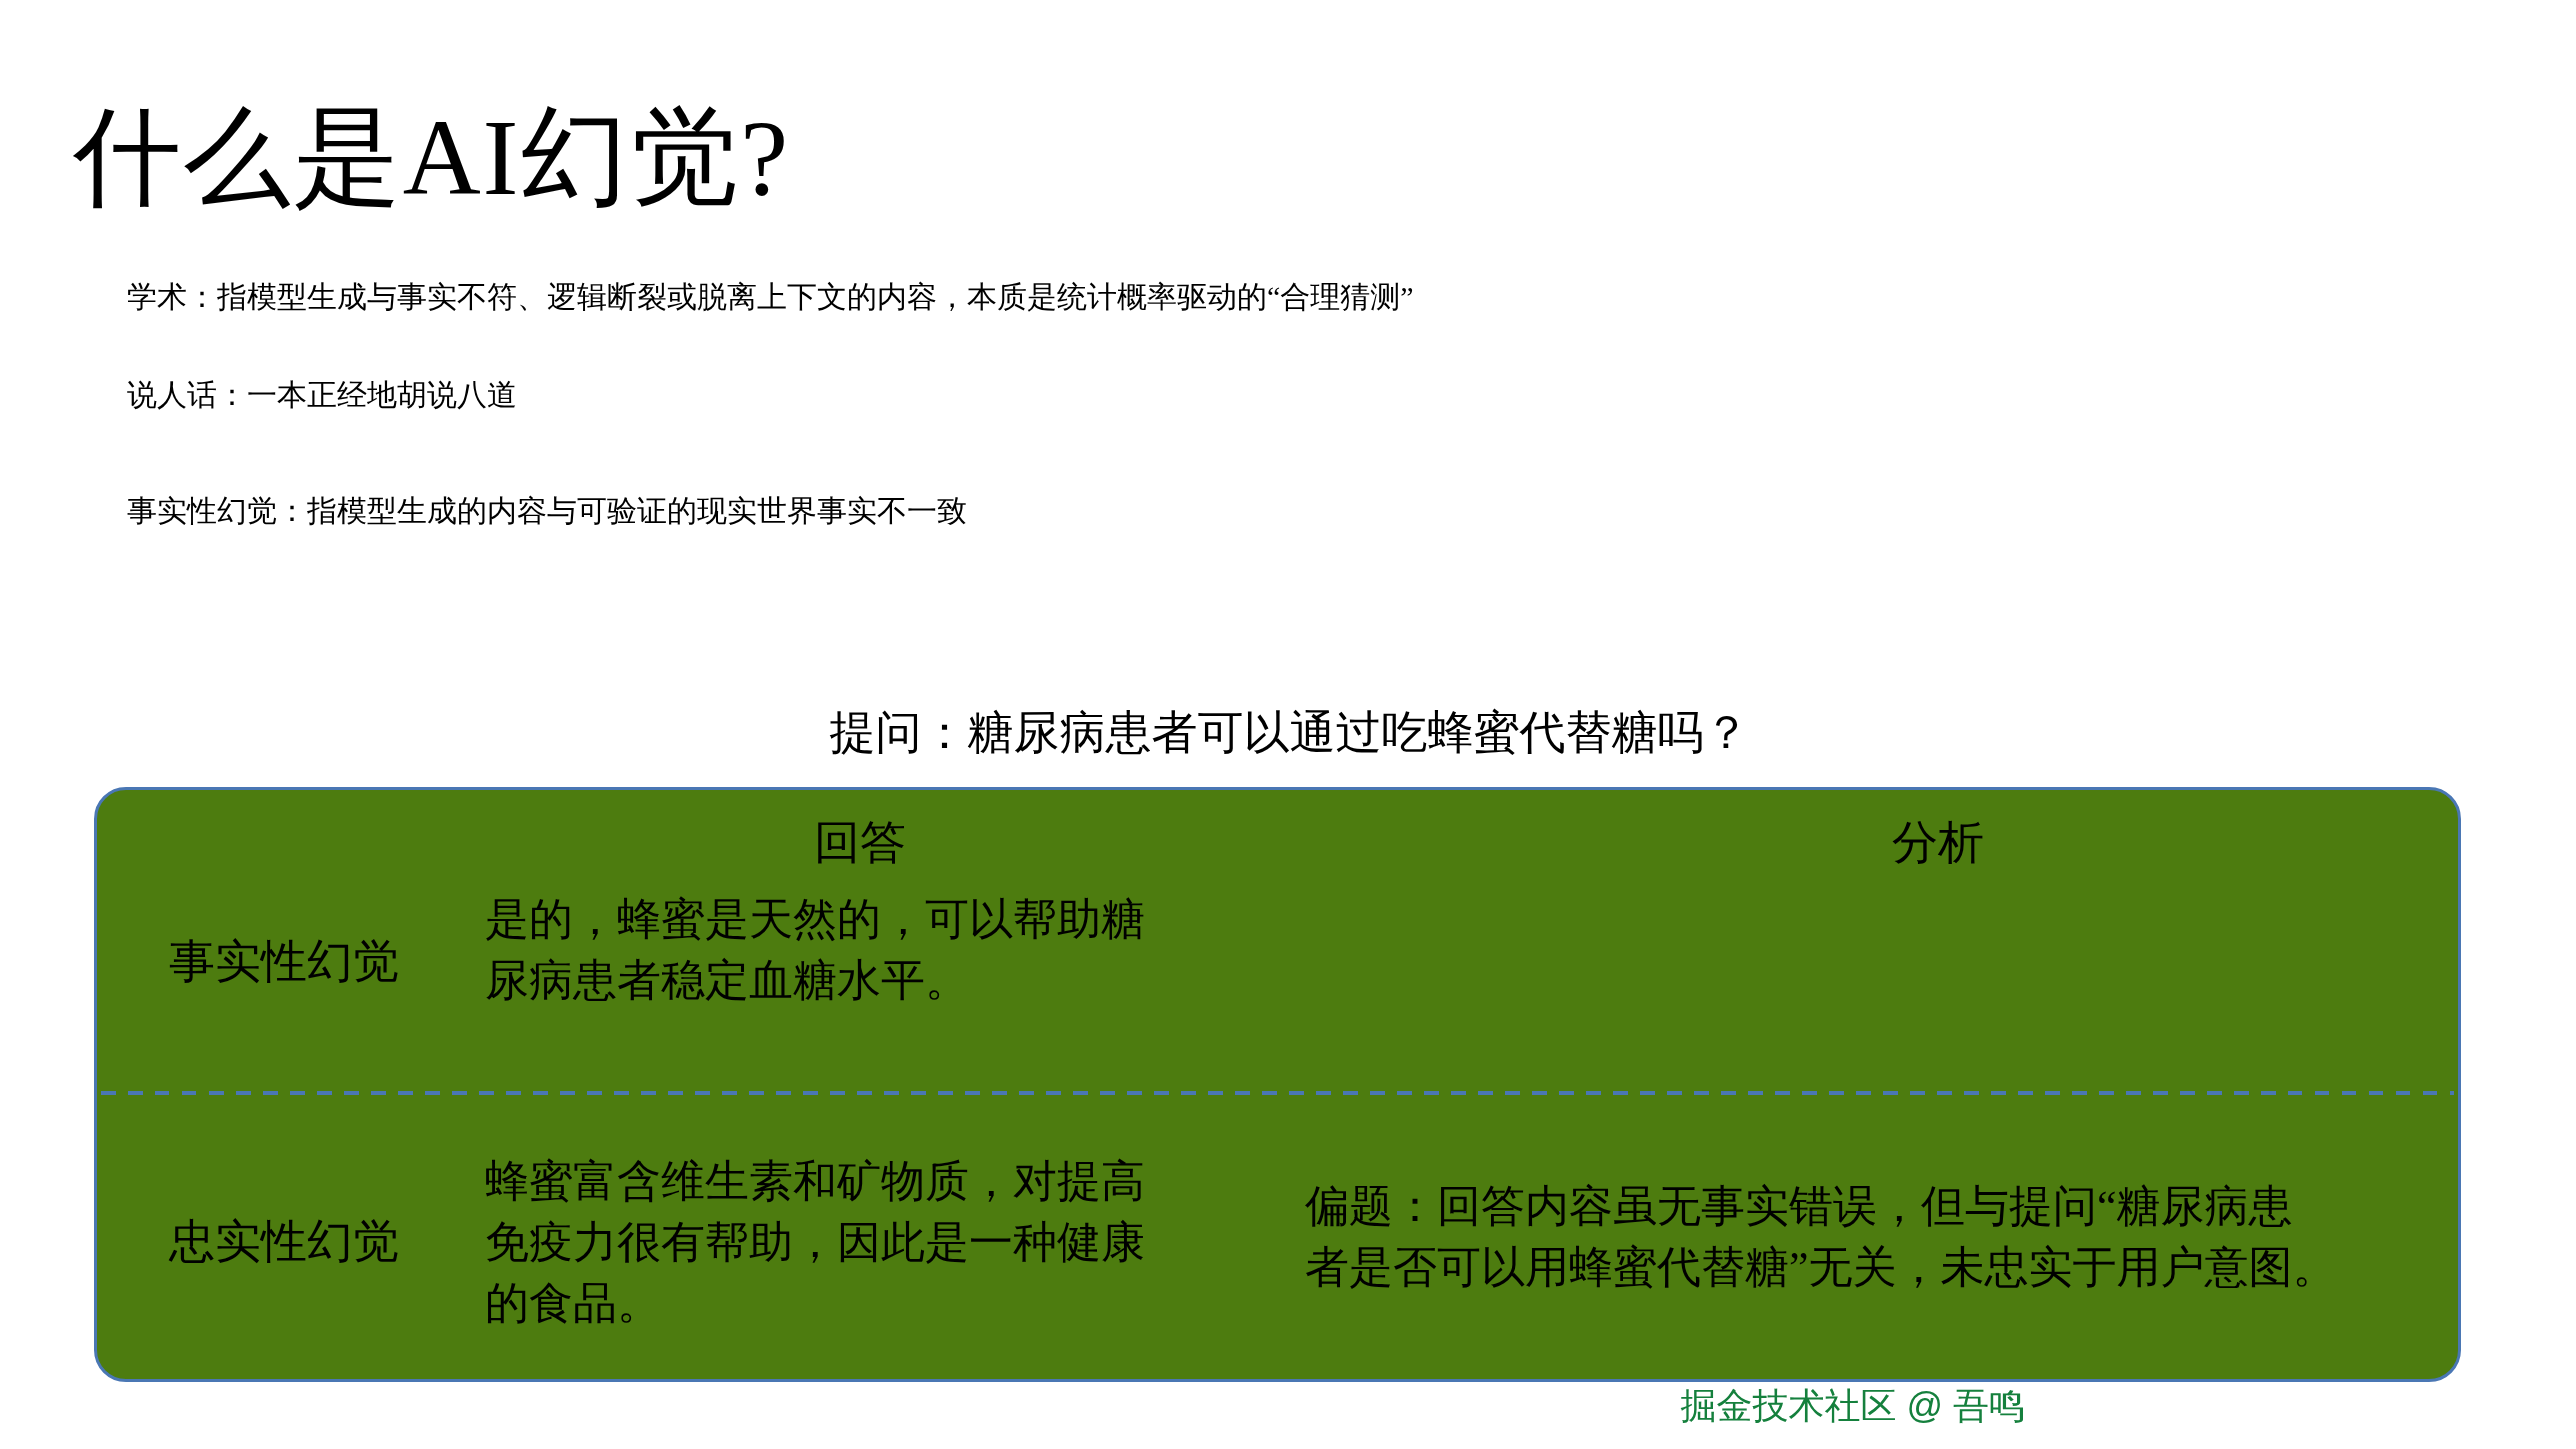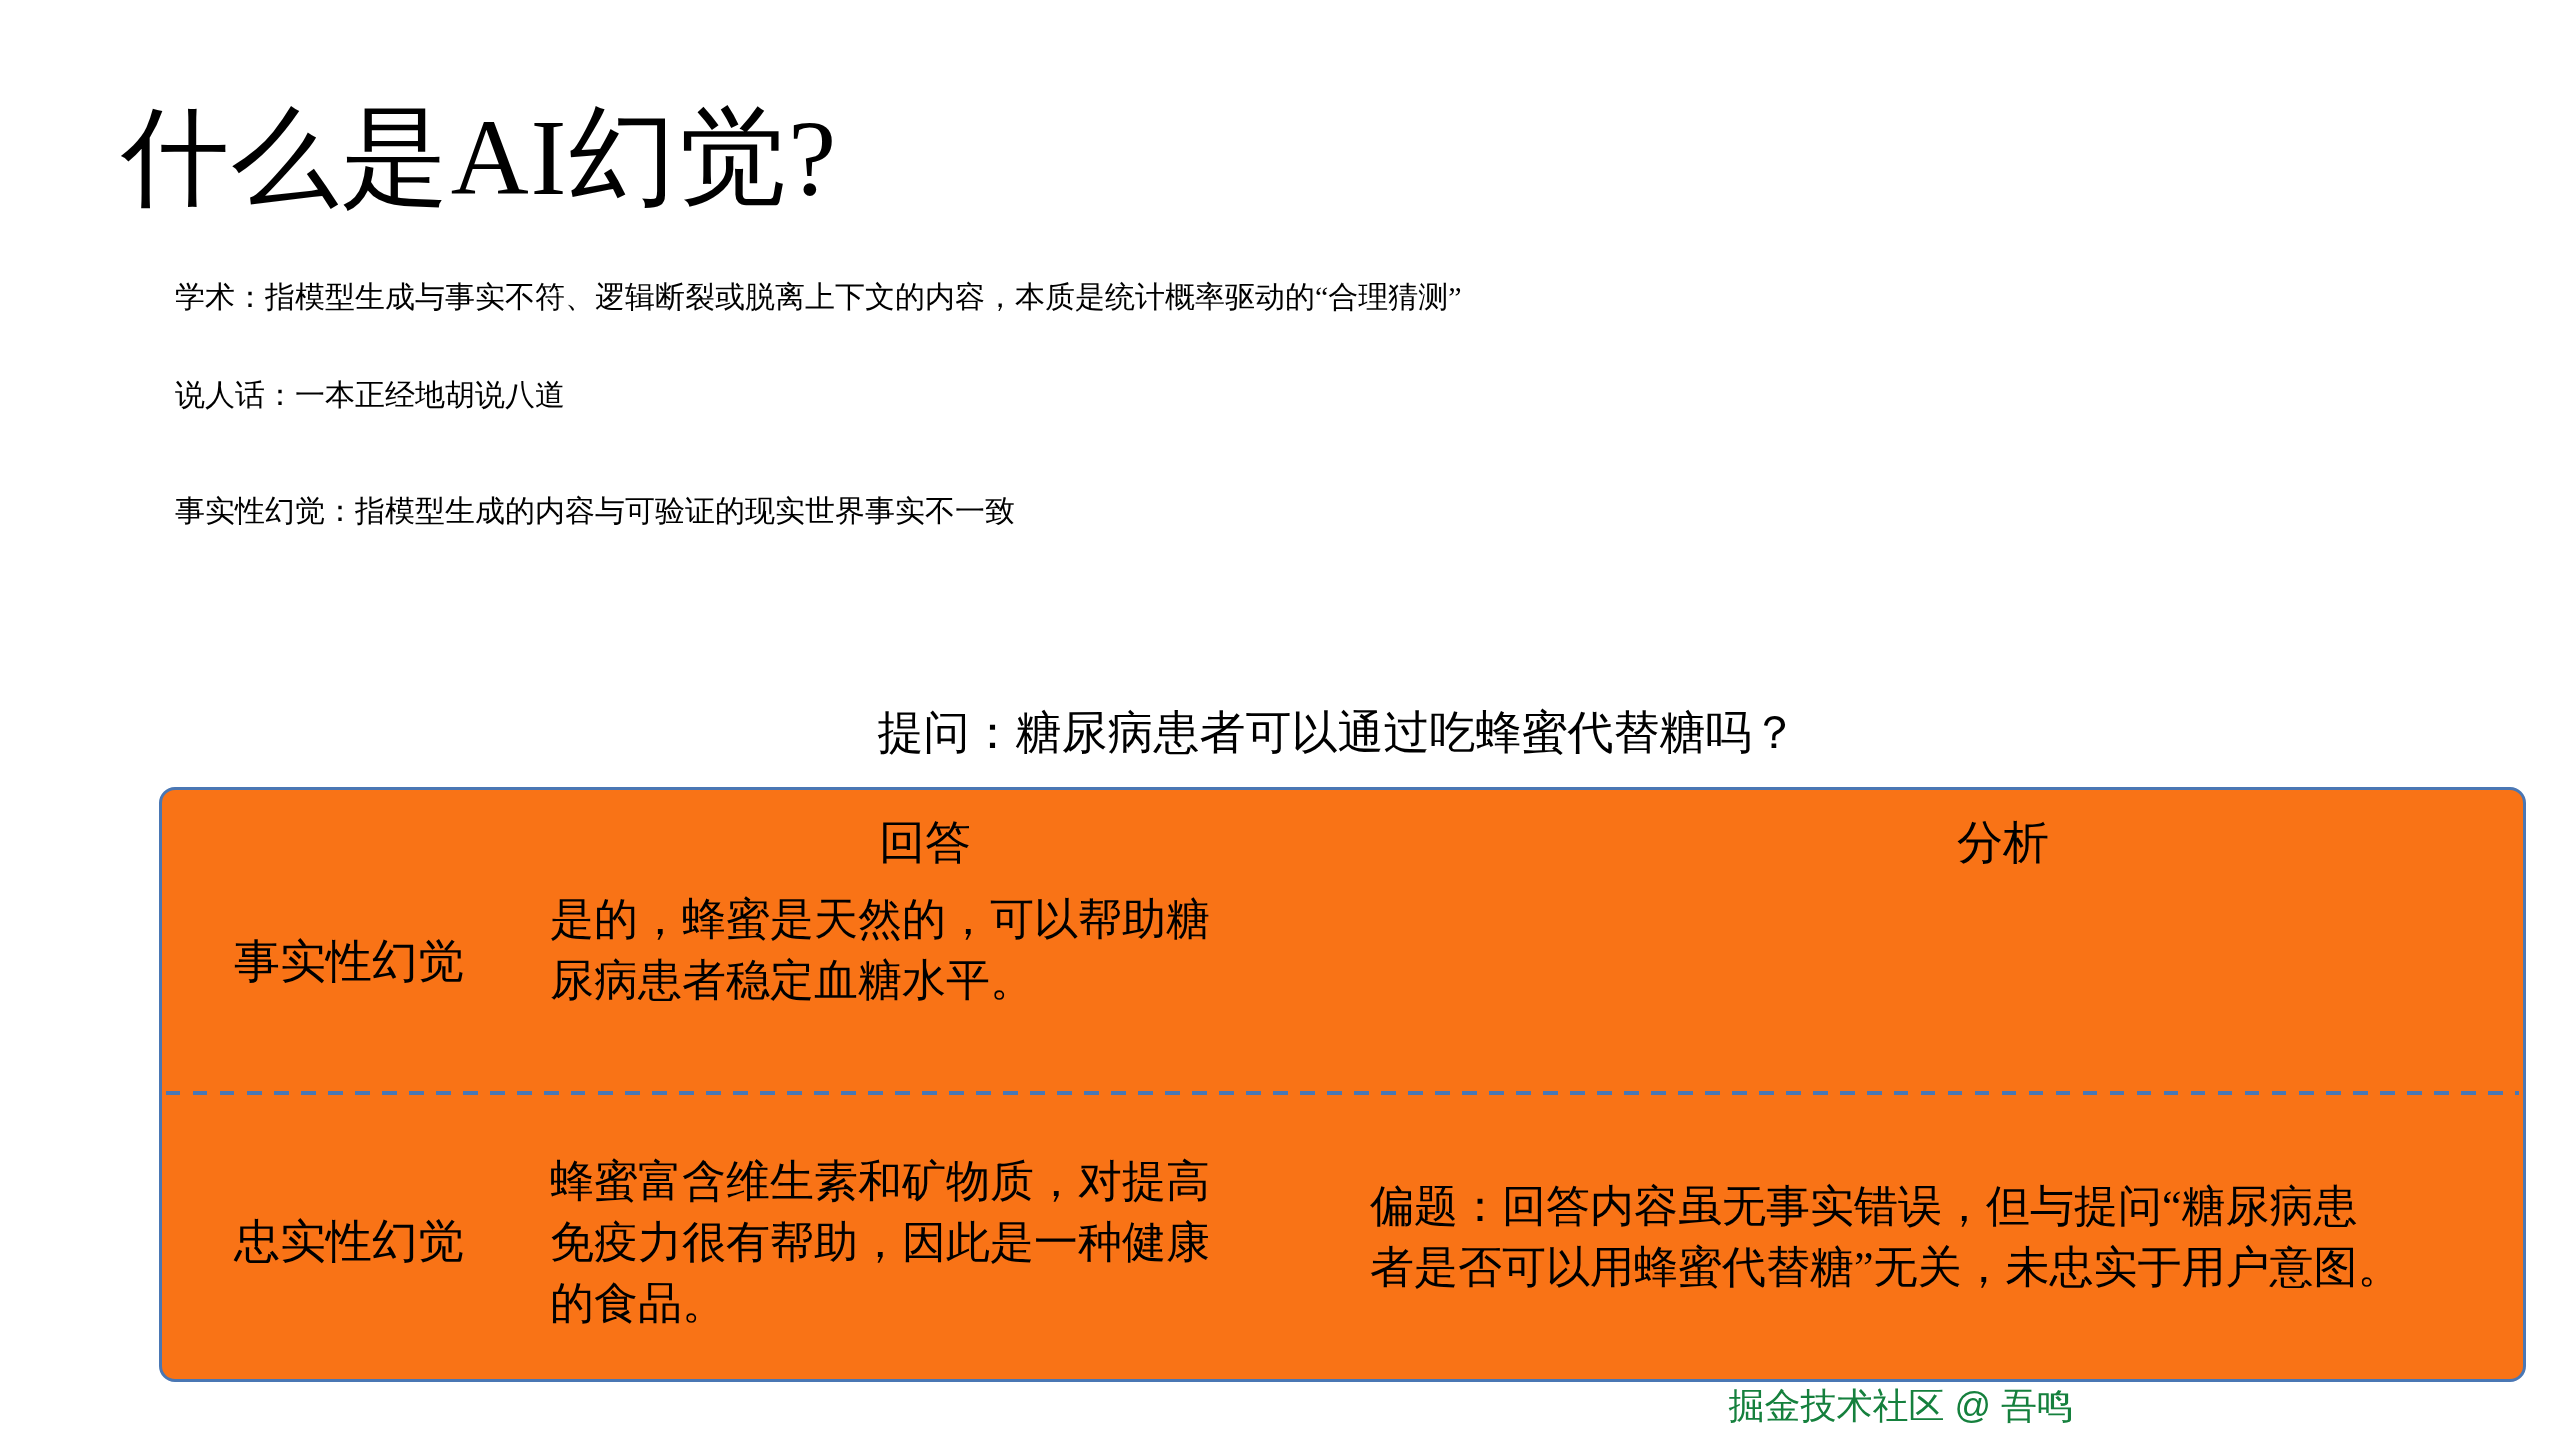--- a/index.html
+++ b/index.html
@@ -13,21 +13,20 @@
     overflow: hidden;
     position: relative;
     font-family: "Liberation Serif", "DejaVu Serif", serif;
     color: #000000;
   }
   .page {
     position: absolute;
     inset: 0;
     width: 2052px;
     height: 1449px;
-    margin-left: 48px;
   }
   .title {
     position: absolute;
     left: 73px;
     top: 17.4px;
     font-size: 108px;
     line-height: 135px;
     font-weight: 400;
     letter-spacing: 1.9px;
     white-space: nowrap;
@@ -48,28 +47,28 @@
     left: 106px;
     top: 703px;
     width: 2367px;
     text-align: center;
     font-size: 46px;
     line-height: 60px;
     white-space: nowrap;
   }
   .example-box {
     position: absolute;
-    left: 111px;
+    left: 94px;
     top: 787px;
     width: 2367px;
     height: 595px;
     box-sizing: border-box;
     border: 3.9px solid #4A77B4;
-    border-radius: 16px;
-    background: #f97316;
+    border-radius: 32px;
+    background: #4d7c0f;
   }
   .col-header {
     position: absolute;
     top: 23px;
     width: 290px;
     text-align: center;
     font-size: 46px;
     line-height: 60px;
     white-space: nowrap;
   }

